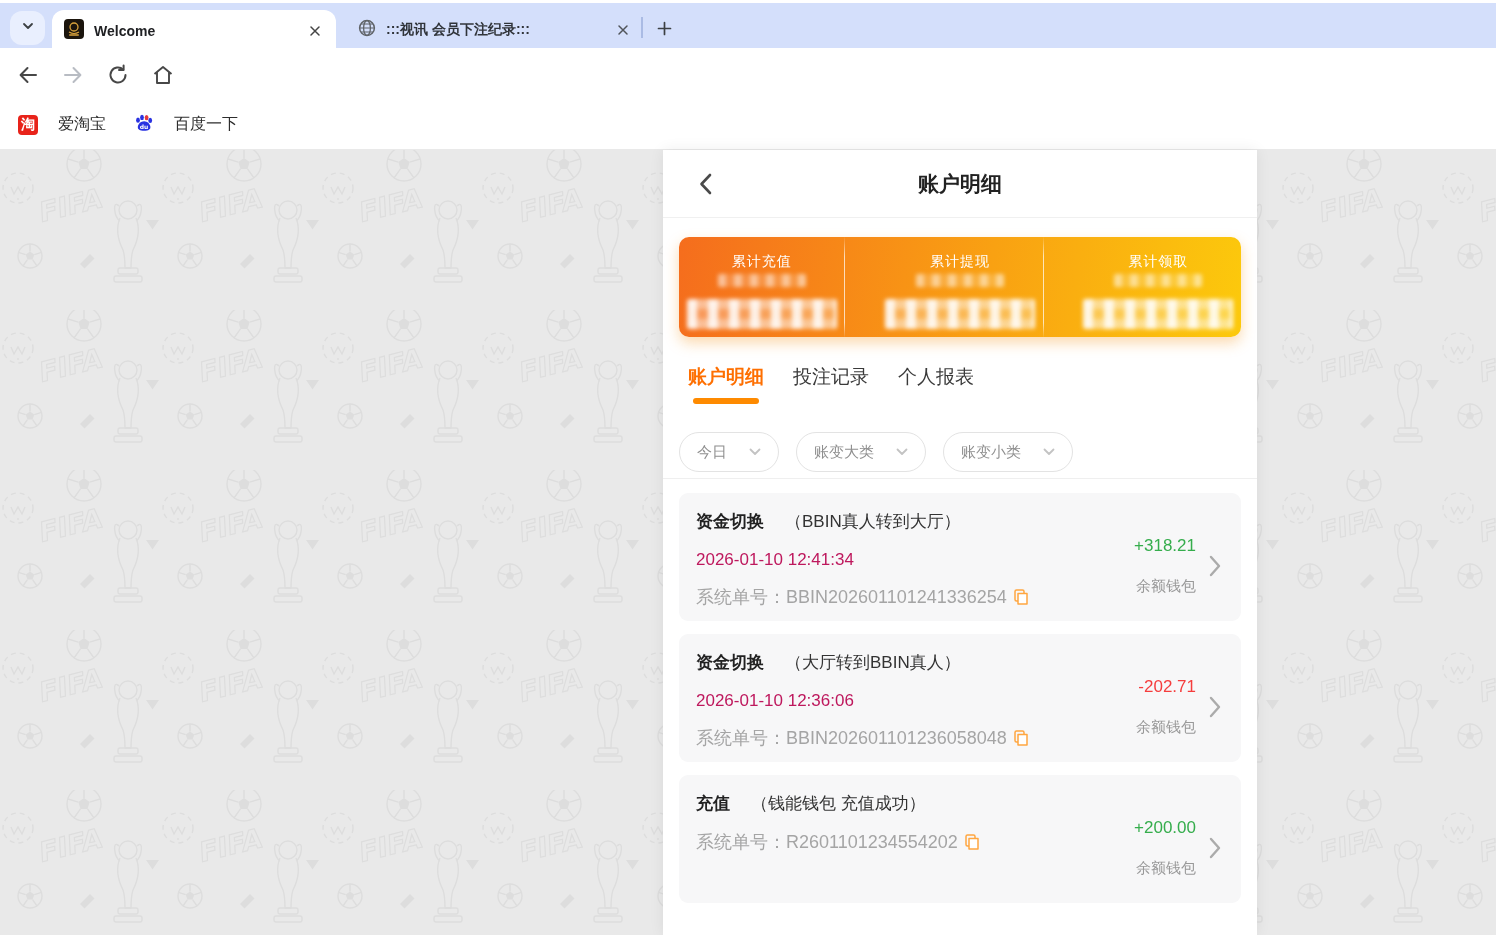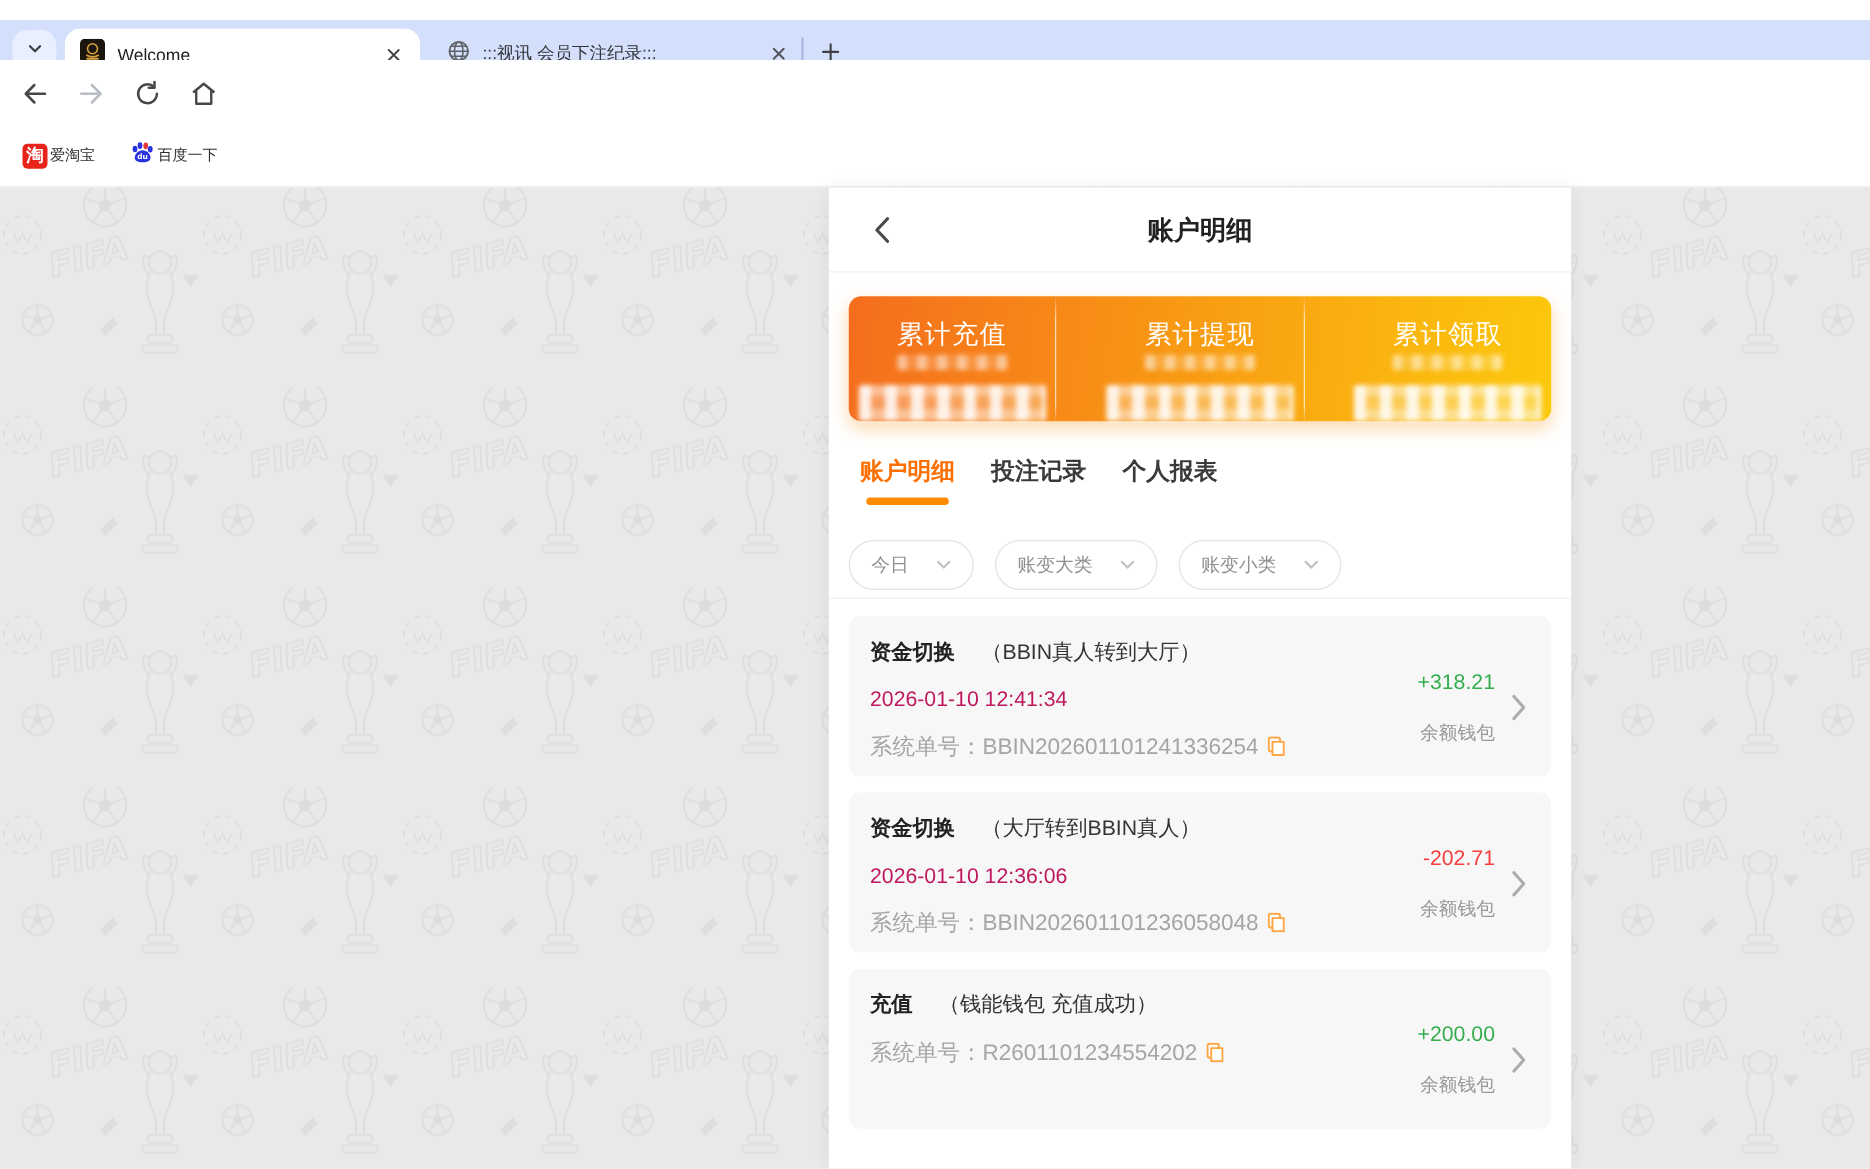--- a/index.html
+++ b/index.html
@@ -1,63 +1,63 @@
 <!DOCTYPE html>
 <html><head>
 <meta charset="utf-8">
 <style>
   * { margin:0; padding:0; box-sizing:border-box; }
   html,body { width:1496px; height:935px; overflow:hidden; }
   body { font-family:"Liberation Sans","DejaVu Sans",sans-serif; background:#fff; position:relative; }
 
   
-  .tabstrip { position:absolute; top:16px; left:0; width:1496px; height:48px; background:#d4dffb; }
+  .tabstrip { position:absolute; top:3px; left:0; width:1496px; height:48px; background:#d4dffb;font-weight:bold; }
   .tab-search { position:absolute; left:10px; top:8px; width:35px; height:34px; border-radius:12px; background:#e9effe; display:flex; align-items:center; justify-content:center; cursor:pointer; }
   .tab { position:absolute; display:flex; align-items:center; }
   .tab.active { left:52px; top:7px; width:284px; height:41px; background:#fff; border-radius:12px 12px 0 0; padding:0 12px; }
   .tab.inactive { left:352px; top:12px; width:286px; height:30px; padding:0 6px; }
   .tab-title { font-size:14px; color:#202124; margin-left:10px; flex:1; white-space:nowrap; overflow:hidden; }
   .tab.inactive .tab-title { color:#30343a; }
   .tab-close { width:18px; height:18px; display:flex; align-items:center; justify-content:center; border-radius:50%; cursor:pointer; flex:none; }
   .tab-sep { position:absolute; left:641px; top:14px; width:2px; height:21px; background:#aabbe4; }
   .newtab-btn { position:absolute; left:650px; top:11px; width:28px; height:28px; display:flex; align-items:center; justify-content:center; border-radius:50%; cursor:pointer; }
 
   .toolbar { position:absolute; top:48px; left:0; width:1496px; height:52px; background:#fff; }
   .nav-ico { position:absolute; top:14px; width:26px; height:26px; display:flex; align-items:center; justify-content:center; cursor:pointer; }
   .omnibox { position:absolute; left:199px; right:7px; top:8px; height:41px; background:#edf1fa; border-radius:21px; display:flex; align-items:center; padding:0 16px; }
   .omni-url { font-size:16px; color:#1f2328; margin-left:12px; }
 
   .bookmarks { position:absolute; top:100px; left:0; width:1496px; height:50px; background:#fff; border-bottom:1px solid #e9e9e9; display:flex; align-items:center; }
   .bm { display:flex; align-items:center; margin-left:18px; cursor:pointer; }
-  .bm-label { font-size:12px; color:#2d2d2d; margin-left:2px; }
+  .bm-label { font-size:16px; color:#2d2d2d; margin-left:20px; }
   .bm-ico-taobao { width:20px; height:20px; background:#e8231a; border-radius:4px; color:#fff; font-size:14px; font-weight:bold; display:flex; align-items:center; justify-content:center; }
 
   
   .page { position:absolute; top:150px; left:0; width:1496px; height:785px; background:#e9e9e9; }
   .bgpattern { position:absolute; inset:0; }
   .panel { position:absolute; left:663px; top:0; width:594px; height:785px; background:#fff; box-shadow:0 0 14px rgba(0,0,0,.07); }
 
   .panel-header { position:absolute; top:0; left:0; right:0; height:68px; border-bottom:1px solid #f0f0f0; }
   .back-btn { position:absolute; left:30px; top:22px; width:24px; height:24px; display:flex; align-items:center; justify-content:center; cursor:pointer; }
   .panel-title { position:absolute; left:0; right:0; top:20px; text-align:center; font-size:21px; font-weight:bold; color:#222; }
 
   .summary { position:absolute; left:16px; right:16px; top:87px; height:100px; border-radius:10px; background:linear-gradient(97deg,#f56d1d 0%,#f9a112 55%,#fcc90c 100%); display:flex; box-shadow:0 6px 14px rgba(247,150,28,.35); }
   .sum-col { flex:1; display:flex; flex-direction:column; align-items:center; padding-top:16px; position:relative; }
   .sum-col + .sum-col { border-left:1px solid rgba(255,255,255,.55);padding-left:32px; }
   .sum-col + .sum-col { border-image:linear-gradient(rgba(255,255,255,0), rgba(255,255,255,.7) 20%, rgba(255,255,255,.7) 85%, rgba(255,255,255,0)) 1; }
-  .sum-label { color:#fff; font-size:21px; letter-spacing:1px; }
+  .sum-label { color:#fff; font-size:14px; letter-spacing:1px; }
   .mosaic-label { width:88px; height:13px; margin-top:3px; border-radius:2px; filter:blur(2px);
     background:repeating-linear-gradient(90deg, rgba(255,255,255,.55) 0 8px, rgba(255,255,255,.18) 8px 16px); }
   .mosaic-value { width:150px; height:30px; margin-top:12px; border-radius:3px; filter:blur(2px); opacity:.95;
     background:
       repeating-linear-gradient(90deg, rgba(255,255,255,.92) 0 10px, rgba(255,255,255,.22) 10px 21px),
       repeating-linear-gradient(0deg, rgba(255,255,255,.45) 0 10px, rgba(255,255,255,.1) 10px 20px); }
 
   .ptabs { position:absolute; left:25px; top:214px; display:flex; align-items:flex-end; }
-  .ptab { font-size:19px; color:#3a3a3a; font-weight:700; margin-right:29px; cursor:pointer; position:relative; padding-bottom:14px; }
+  .ptab { font-size:19px; color:#3a3a3a; font-weight:400; margin-right:29px; cursor:pointer; position:relative; padding-bottom:14px; }
   .ptab.active { color:#fe6f01; font-weight:bold; }
   .ptab-underline { position:absolute; left:50%; transform:translateX(-50%); bottom:0; width:66px; height:6px; border-radius:3px; background:#fe8a00; }
 
   .filters { position:absolute; left:16px; top:282px; display:flex; }
   .filter-pill { height:40px; border:1px solid #e3e3e3; border-radius:20px; display:flex; align-items:center; padding:0 17px; margin-right:17px; cursor:pointer; background:#fff; }
   .filter-label { font-size:15px; color:#8f8f8f; margin-right:22px; }
   .filters-divider { position:absolute; left:0; right:0; top:328px; height:1px; background:#efefef; }
 
   .txlist { position:absolute; left:16px; right:16px; top:343px; display:flex; flex-direction:column; gap:13px; }
   .tx { background:#f7f7f8; border-radius:9px; height:128px; padding:17px 20px 0 17px; display:flex; cursor:pointer; }

